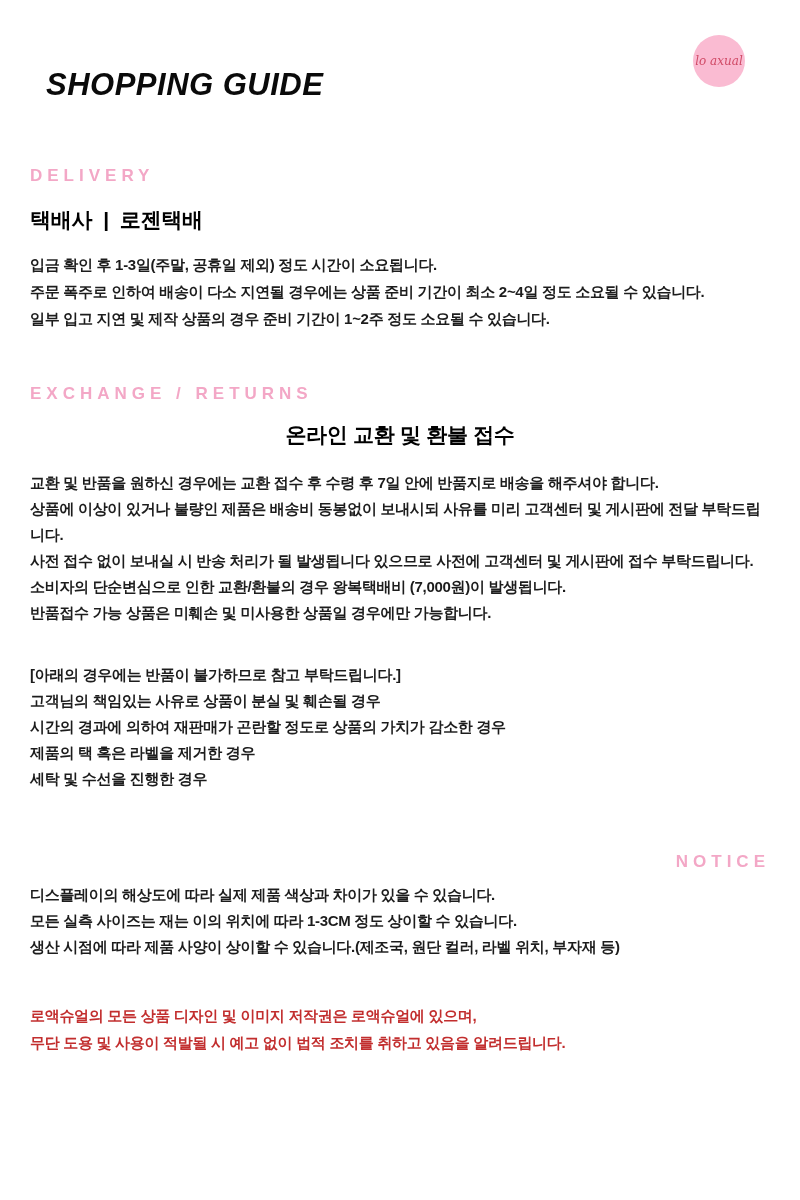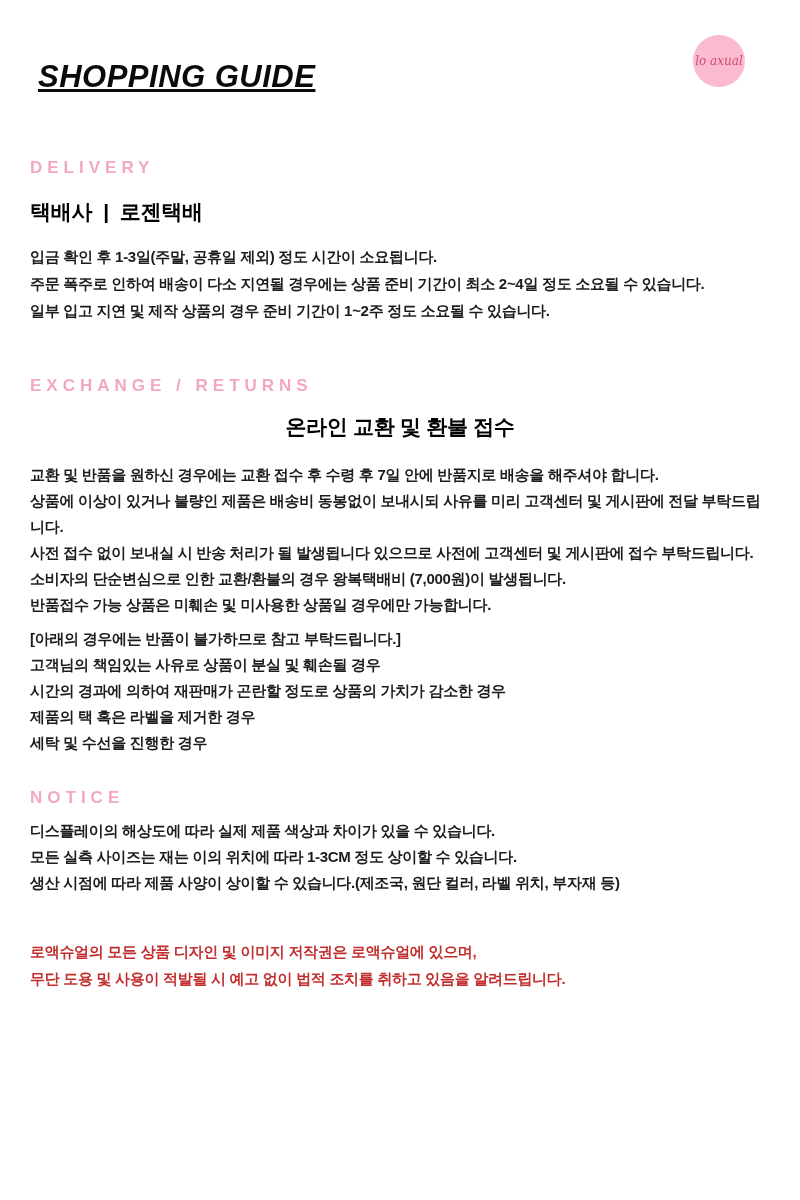--- a/index.html
+++ b/index.html
@@ -9,30 +9,29 @@
     height: 1200px;
     background: #ffffff;
     font-family: "Liberation Sans", "DejaVu Sans", sans-serif;
     color: #1c1c1c;
     overflow: hidden;
     box-sizing: border-box;
   }
   .content { padding: 0 30px; }
 
   .title {
-    margin: 8px;
+    margin: 16px;
     padding-top: 52px;
     font-family: "Liberation Sans", sans-serif;
     font-style: italic;
     font-weight: 700;
     font-size: 31px;
     line-height: 34px;
     letter-spacing: 0.5px;
     color: #0a0a0a;
-    text-decoration: underline;
   }
 
   .logo-stamp {
     position: absolute;
     top: 35px;
     left: 693px;
     width: 52px;
     height: 52px;
     border-radius: 50%;
     background: #fabbd2;
@@ -51,21 +50,21 @@
   .section-label {
     margin: 0;
     font-size: 17px;
     font-weight: 700;
     letter-spacing: 5px;
     color: #f3a7c6;
     line-height: 20px;
   }
   .label-delivery { margin-top: 64px; }
   .label-exchange { margin-top: 52px; }
-  .label-notice   { margin-top: 32px; }
+  .label-notice   { margin-top: 60px; text-align: right; }
 
   .sub-heading {
     margin: 21px 0 0 0;
     font-size: 21px;
     font-weight: 700;
     line-height: 26px;
     color: #000000;
     white-space: pre-wrap;
     letter-spacing: -0.3px;
   }
@@ -76,21 +75,21 @@
     margin: 0;
     font-size: 15px;
     font-weight: 600;
     line-height: 26px;
     letter-spacing: -0.3px;
     color: #1c1c1c;
   }
   .block-delivery { margin-top: 18px; }
   .block-delivery p { line-height: 27px; }
   .block-exchange { margin-top: 22px; }
-  .block-noreturn { margin-top: 8px; }
+  .block-noreturn { margin-top: 36px; }
   .block-notice   { margin-top: 10px; }
 
   .block-copyright { margin-top: 42px; }
   .block-copyright p {
     margin: 0;
     font-size: 15px;
     font-weight: 700;
     line-height: 27px;
     letter-spacing: -0.3px;
     color: #c22e2e;

